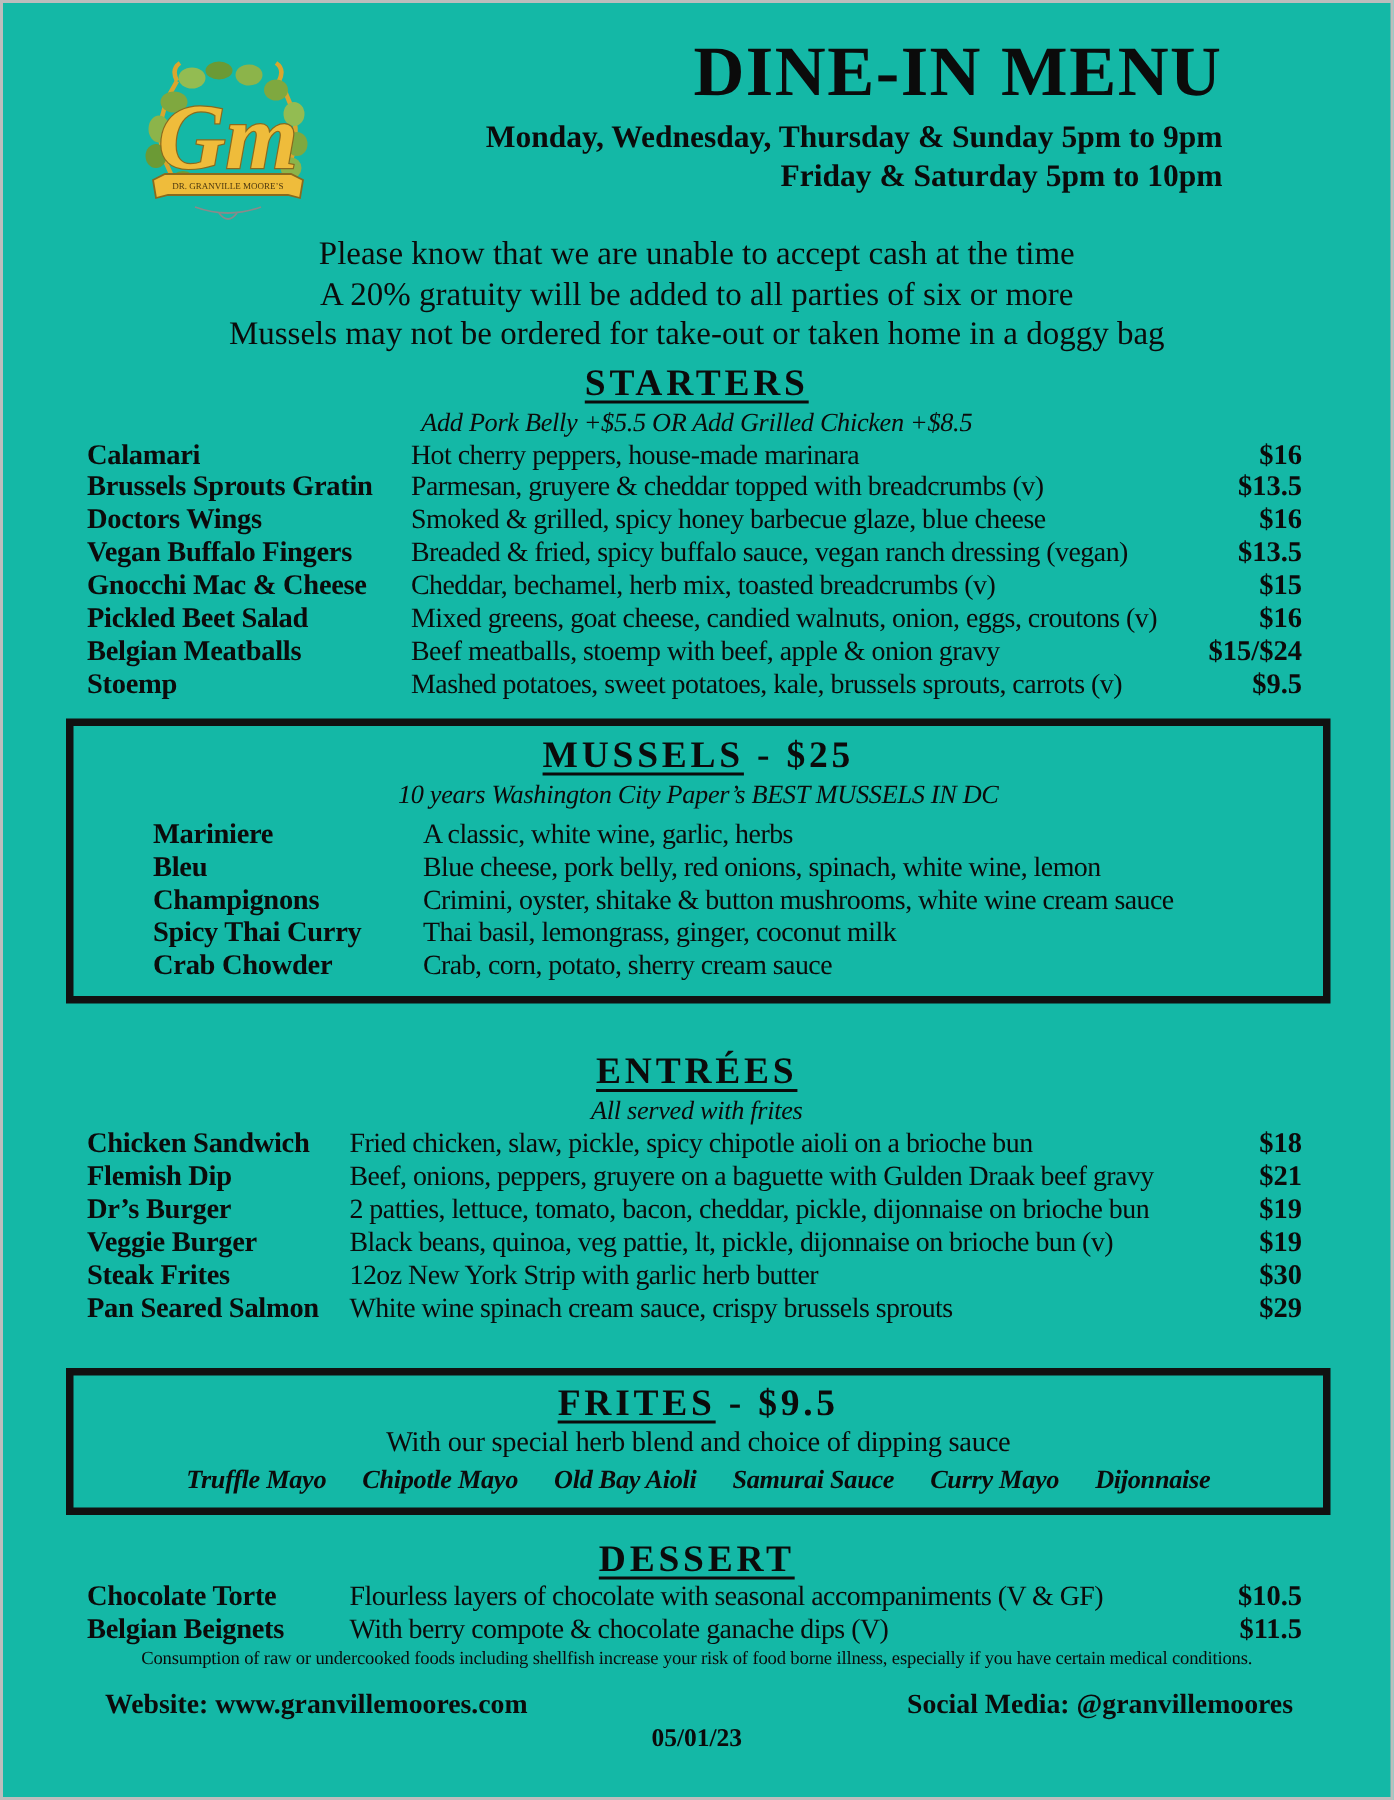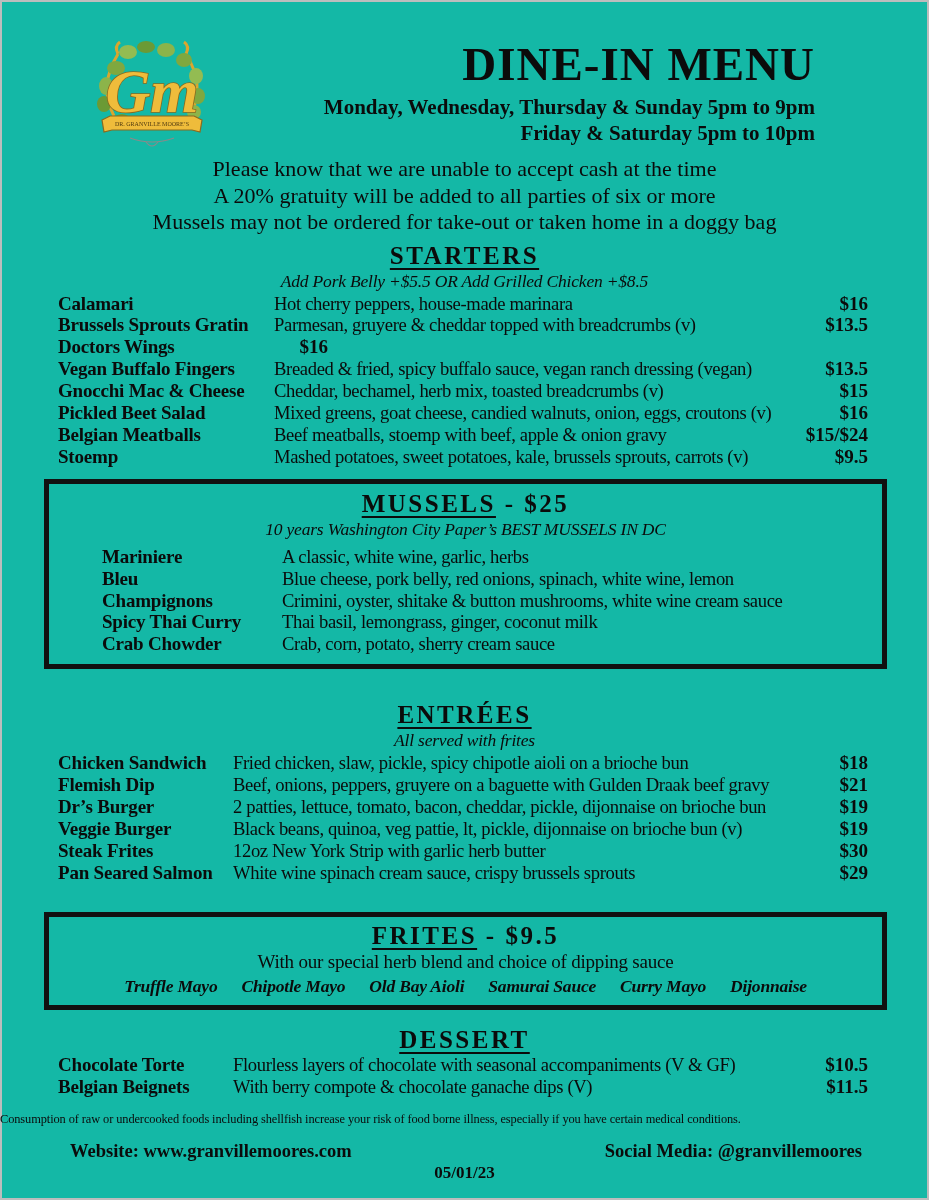--- a/index.html
+++ b/index.html
@@ -9,21 +9,21 @@
     margin:0 auto;
     background:#14b8a6;
     box-shadow: inset 0 0 0 2px #bdbdbd;
     font-family:"Liberation Serif", serif;
     color:#0b0b0b;
     overflow:hidden;
   }
   
   .header{position:relative;height:150px;}
   .logo{position:absolute;left:90px;top:38px;width:124px;height:114px;}
-  .head-right{position:absolute;top:40px;right:114px;text-align:right;}
+  .head-right{position:absolute;top:24px;right:114px;text-align:right;}
   .title{font-size:47px;font-weight:700;line-height:1.05;letter-spacing:1px;white-space:nowrap;}
   .hours{margin-top:5px;font-weight:700;font-size:21px;line-height:26px;white-space:nowrap;}
   
   .notices{margin-top:6px;text-align:center;font-size:22px;line-height:26.5px;}
   
   .sec-h{margin:0;text-align:center;font-size:25px;font-weight:700;letter-spacing:2.5px;line-height:28px;white-space:nowrap;}
   .sec-h .u{text-decoration:underline;text-underline-offset:4px;text-decoration-thickness:2px;}
   .sec-sub{text-align:center;font-style:italic;font-size:17.5px;line-height:23px;letter-spacing:-0.2px;}
   
   .rows{white-space:nowrap;}
@@ -42,21 +42,21 @@
   .box-mussels{margin-top:11px;padding:6px 0 9px 0;}
   .box-mussels .rows{margin-top:5px;}
   .box-frites{margin-top:28px;padding:5px 0 7px 0;}
   .frites-line{text-align:center;font-size:19px;line-height:24px;letter-spacing:-0.2px;}
   .sauces{display:flex;justify-content:center;gap:24px;font-weight:700;font-style:italic;font-size:17.5px;line-height:24px;letter-spacing:-0.2px;}
   
   .sec-starters{margin-top:6px;}
   .sec-entrees{margin-top:32px;}
   .sec-dessert{margin-top:16px;}
   
-  .disclaimer{margin-top:14px;text-align:left;font-size:12.4px;line-height:15px;letter-spacing:-0.1px;}
+  .disclaimer{text-align:center;font-size:12.4px;line-height:15px;letter-spacing:-0.1px;}
   .footer-row{margin-top:12px;display:flex;justify-content:space-between;padding:0 67px 0 70px;font-weight:700;font-size:18.5px;line-height:24px;}
   .date-line{text-align:center;font-weight:700;font-size:17px;line-height:20px;}
 </style>
 </head>
 <body>
 
 <div class="page">
 
   <div class="header">
     <div class="logo">
@@ -126,20 +126,21 @@
         </div>
 
         <div class="row">
           <span class="iname">Brussels Sprouts Gratin</span>
           <span class="idesc">Parmesan, gruyere &amp; cheddar topped with breadcrumbs  (v)</span>
           <span class="iprice">$13.5</span>
         </div>
 
         <div class="row">
           <span class="iname">Doctors Wings</span>
+          <span class="idesc">Smoked &amp; grilled, spicy honey barbecue glaze, blue cheese</span>
           <span class="iprice">$16</span>
         </div>
 
         <div class="row">
           <span class="iname">Vegan Buffalo Fingers</span>
           <span class="idesc">Breaded &amp; fried, spicy buffalo sauce, vegan ranch dressing (vegan)</span>
           <span class="iprice">$13.5</span>
         </div>
 
         <div class="row">

